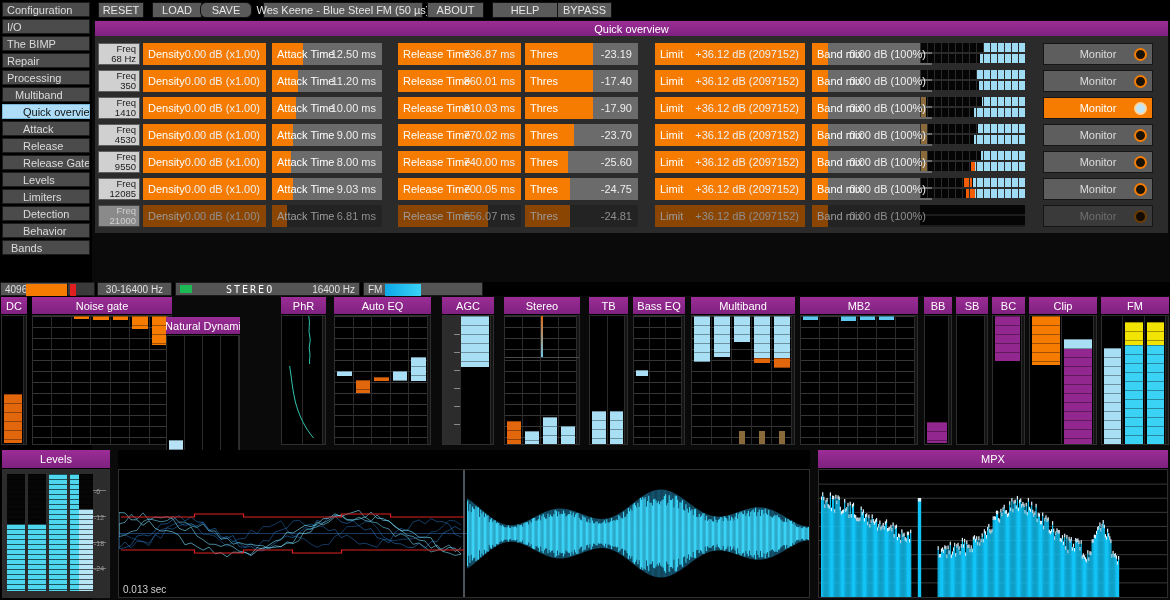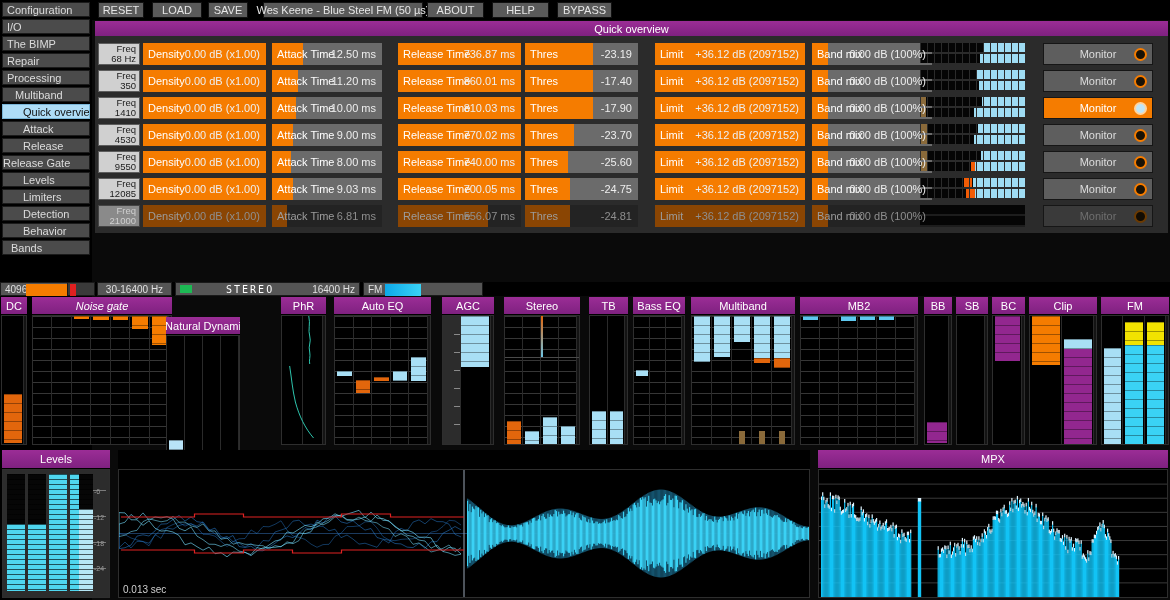--- a/index.html
+++ b/index.html
@@ -128,38 +128,38 @@
 </style>
 </head>
 <body>
 
 <div class="app">
 
   <div class="toolbar" id="toolbar">
       <div class="tbtn label-left" style="left: 2px; width: 90px;">Configuration</div>
       <div class="tbtn" style="left: 98px; width: 46px;">RESET</div>
       <div class="tbtn" style="left: 152px; width: 50px;">LOAD</div>
-      <div class="tbtn" style="left: 208px; width: 40px;">SAVE</div>
+      <div class="tbtn" style="left: 200px; width: 52px; border-radius: 6px;">SAVE</div>
       <div class="tbtn" style="left: 263px; width: 160px;">Wes Keene - Blue Steel FM (50 µs)</div>
       <div class="tbtn" style="left: 427px; width: 57px;">ABOUT</div>
-      <div class="tbtn" style="left: 492px; width: 57px;">HELP</div>
+      <div class="tbtn" style="left: 492px; width: 66px;">HELP</div>
       <div class="tbtn" style="left: 557px; width: 55px;">BYPASS</div>
     </div>
 
   <div class="sidebar" id="sidebar">
       <div class="sb-item" style="top: 2px; padding-left: 4px;">Configuration</div>
       <div class="sb-item" style="top: 19px; padding-left: 4px;">I/O</div>
       <div class="sb-item" style="top: 36px; padding-left: 4px;">The BIMP</div>
       <div class="sb-item" style="top: 53px; padding-left: 4px;">Repair</div>
       <div class="sb-item" style="top: 70px; padding-left: 4px;">Processing</div>
       <div class="sb-item" style="top: 87px; padding-left: 12px;">Multiband</div>
       <div class="sb-item sel" style="top: 104px; padding-left: 20px;">Quick overview</div>
       <div class="sb-item" style="top: 121px; padding-left: 20px;">Attack</div>
       <div class="sb-item" style="top: 138px; padding-left: 20px;">Release</div>
-      <div class="sb-item" style="top: 155px; ">Release Gate</div>
+      <div class="sb-item" style="top: 155px; padding-left: 20px;">Release Gate</div>
       <div class="sb-item" style="top: 172px; padding-left: 20px;">Levels</div>
       <div class="sb-item" style="top: 189px; padding-left: 20px;">Limiters</div>
       <div class="sb-item" style="top: 206px; padding-left: 20px;">Detection</div>
       <div class="sb-item" style="top: 223px; padding-left: 20px;">Behavior</div>
       <div class="sb-item" style="top: 240px; padding-left: 8px;">Bands</div>
     </div>
 
   <div class="qo-header">Quick overview</div>
   <div class="qo-body" id="qo-body">
       <div class="prow" style="top: 7px; width: 1073px;">
@@ -708,21 +708,21 @@
     </div>
 
   <div id="modules-host">
       <div class="mod" style="left: 1px; width: 26px; height: 148px;">
         <div class="hdr">DC</div>
         <div class="graph">
           <div class="gcol" style="left: 0px; width: 22px;"></div>
           <div class="gbar" style="left: 2px; width: 18px; top: 61%; height: 38%; background: repeating-linear-gradient(rgba(0, 0, 0, 0.35) 0px, rgba(0, 0, 0, 0.35) 1px, rgba(0, 0, 0, 0) 1px, rgba(0, 0, 0, 0) 9px) rgb(226, 102, 12);"></div>
         </div>
       </div>
-      <div class="mod" style="left: 32px; width: 140px; height: 148px; font-style: italic;">
+      <div class="mod" style="left: 32px; width: 140px; height: 148px;">
         <div class="hdr">Noise gate</div>
         <div class="graph">
           <div class="gcol" style="left: 0px; width: 19.4286px; background-image: repeating-linear-gradient(rgba(60, 60, 60, 0.9) 0px, rgba(60, 60, 60, 0.9) 1px, rgba(0, 0, 0, 0) 1px, rgba(0, 0, 0, 0) 11px);"></div>
           <div class="gcol" style="left: 19.4286px; width: 19.4286px; background-image: repeating-linear-gradient(rgba(60, 60, 60, 0.9) 0px, rgba(60, 60, 60, 0.9) 1px, rgba(0, 0, 0, 0) 1px, rgba(0, 0, 0, 0) 11px);"></div>
           <div class="gcol" style="left: 38.8571px; width: 19.4286px; background-image: repeating-linear-gradient(rgba(60, 60, 60, 0.9) 0px, rgba(60, 60, 60, 0.9) 1px, rgba(0, 0, 0, 0) 1px, rgba(0, 0, 0, 0) 11px);"></div>
           <div class="gcol" style="left: 58.2857px; width: 19.4286px; background-image: repeating-linear-gradient(rgba(60, 60, 60, 0.9) 0px, rgba(60, 60, 60, 0.9) 1px, rgba(0, 0, 0, 0) 1px, rgba(0, 0, 0, 0) 11px);"></div>
           <div class="gcol" style="left: 77.7143px; width: 19.4286px; background-image: repeating-linear-gradient(rgba(60, 60, 60, 0.9) 0px, rgba(60, 60, 60, 0.9) 1px, rgba(0, 0, 0, 0) 1px, rgba(0, 0, 0, 0) 11px);"></div>
           <div class="gcol" style="left: 97.1429px; width: 19.4286px; background-image: repeating-linear-gradient(rgba(60, 60, 60, 0.9) 0px, rgba(60, 60, 60, 0.9) 1px, rgba(0, 0, 0, 0) 1px, rgba(0, 0, 0, 0) 11px);"></div>
           <div class="gcol" style="left: 116.571px; width: 19.4286px; background-image: repeating-linear-gradient(rgba(60, 60, 60, 0.9) 0px, rgba(60, 60, 60, 0.9) 1px, rgba(0, 0, 0, 0) 1px, rgba(0, 0, 0, 0) 11px);"></div>
           <div class="gbar" style="left: 40.8571px; width: 15.4286px; top: 0%; height: 2%; background: repeating-linear-gradient(rgba(0, 0, 0, 0.35) 0px, rgba(0, 0, 0, 0.35) 1px, rgba(0, 0, 0, 0) 1px, rgba(0, 0, 0, 0) 9px) rgb(245, 124, 0);"></div>

